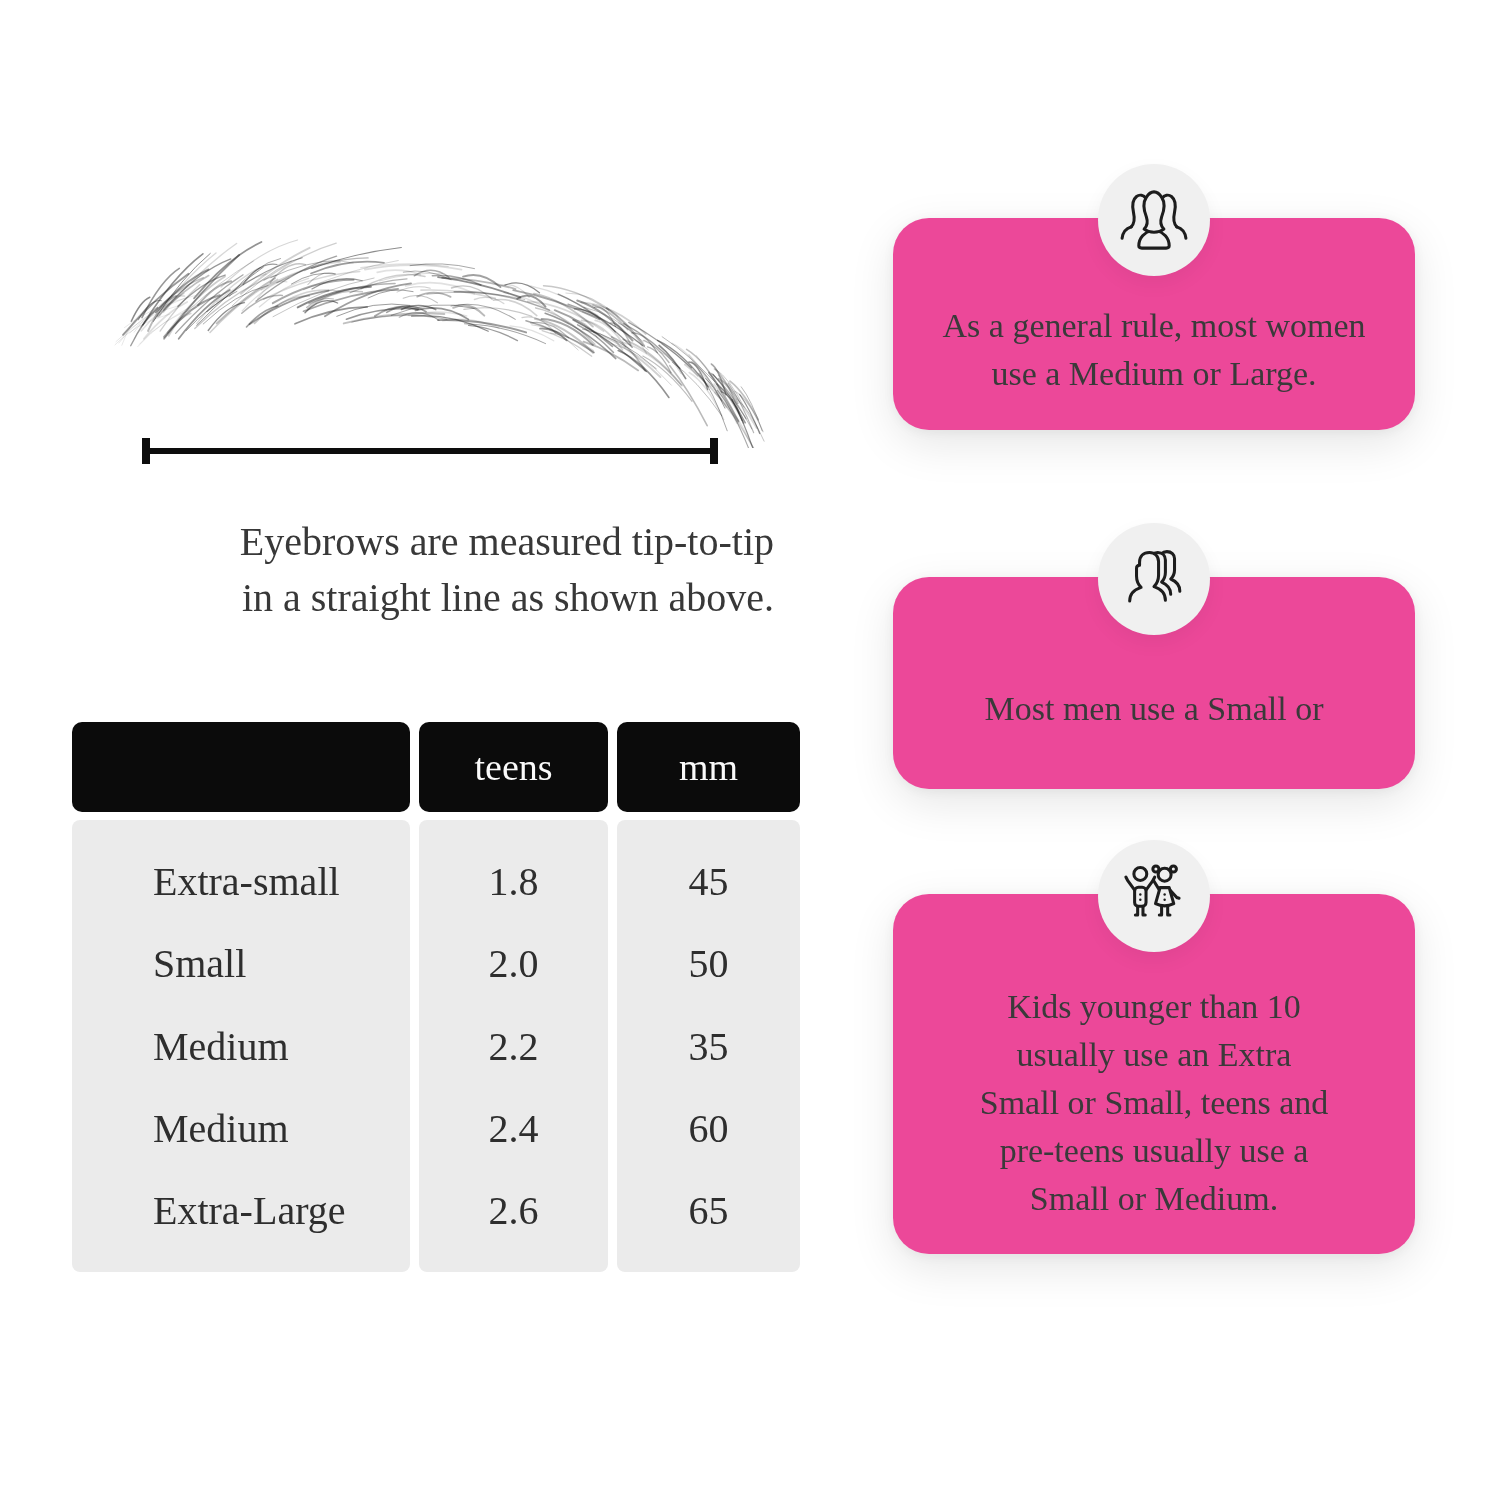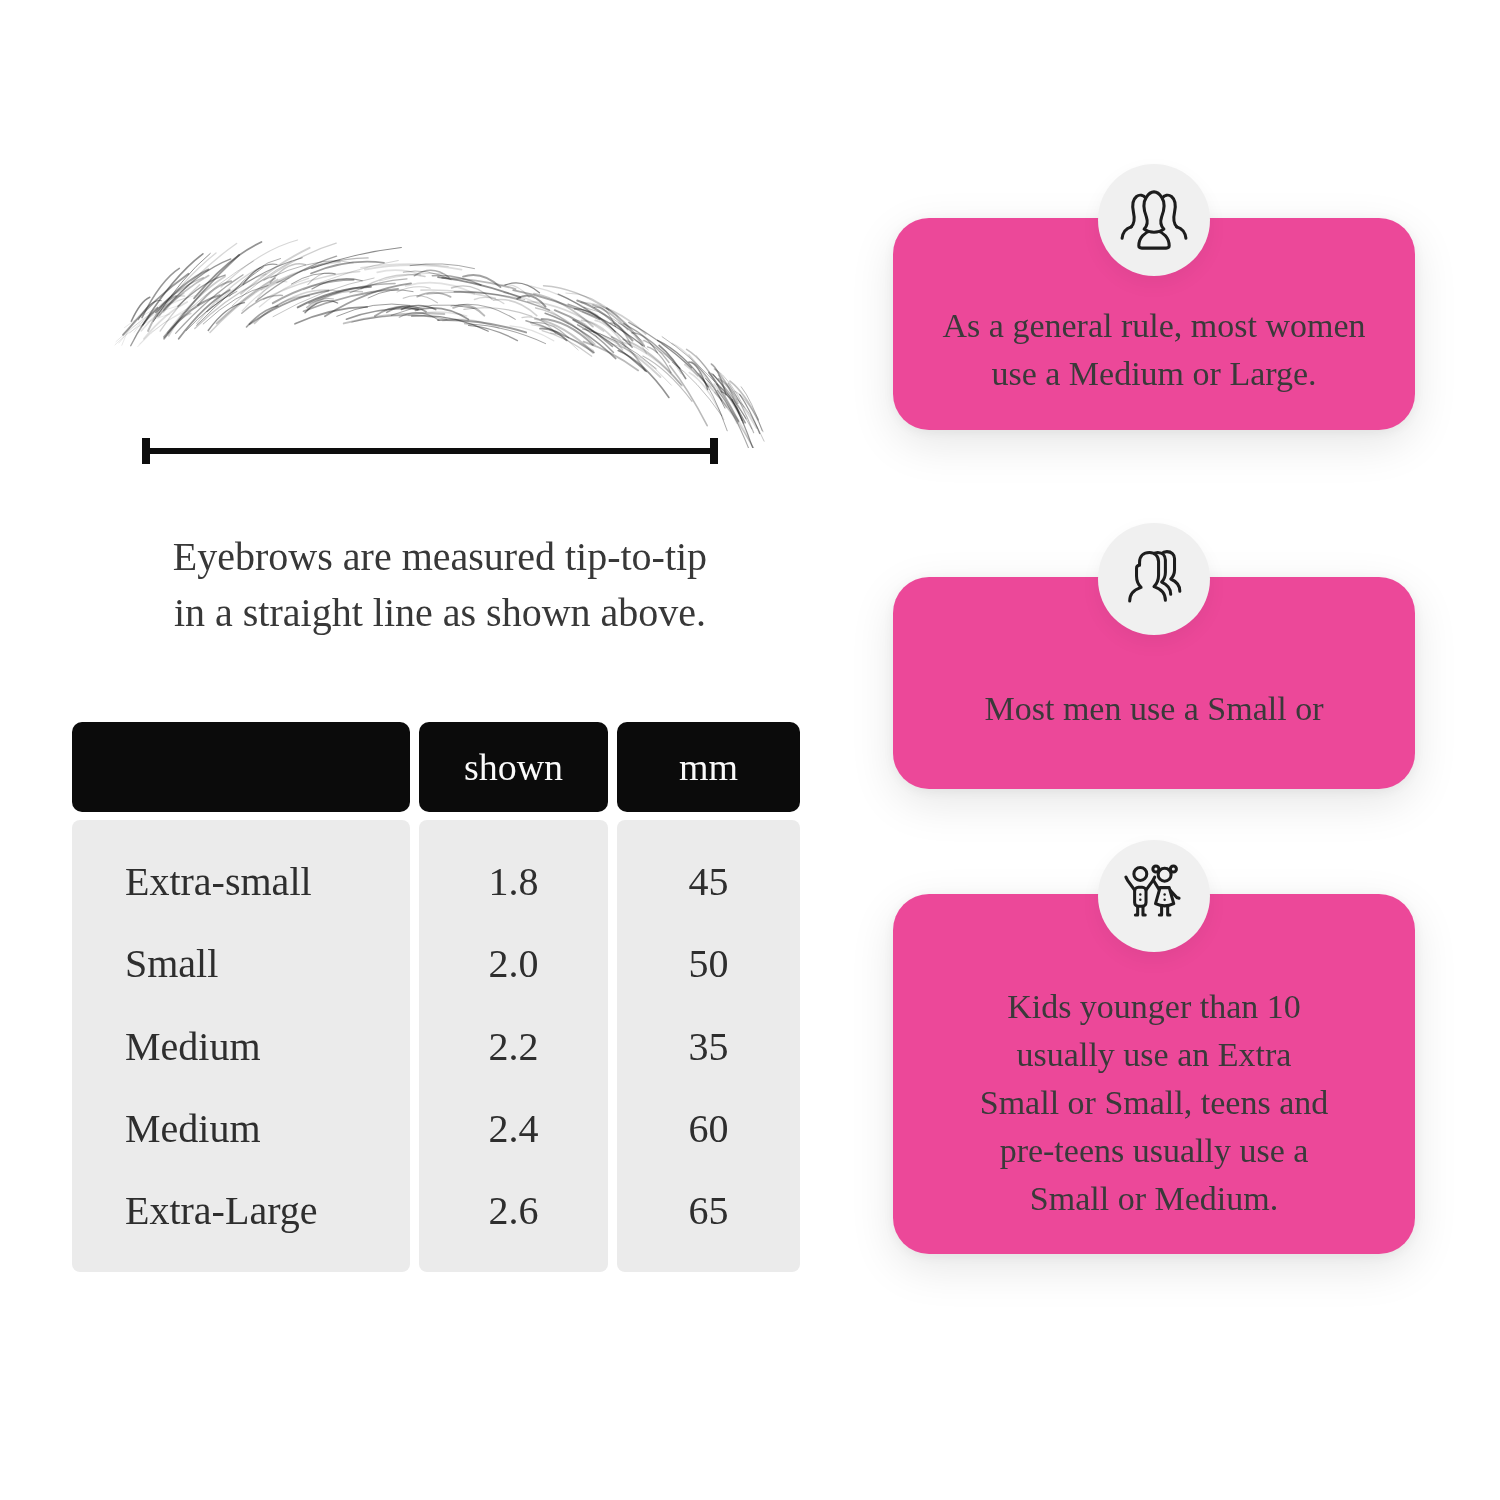--- a/index.html
+++ b/index.html
@@ -4,40 +4,40 @@
 <style>
   html,body{margin:0;padding:0;background:#ffffff;}
   .canvas{
     position:relative;width:1500px;height:1500px;background:#ffffff;overflow:hidden;
     font-family:"Liberation Serif","DejaVu Serif",serif;color:#2b2b2b;
   }
   
   #eyebrow-svg{position:absolute;left:108px;top:238px;width:660px;height:210px;}
   .measure-line{position:absolute;left:140px;top:436px;width:580px;height:30px;}
   .caption{
-    position:absolute;left:120px;top:514px;width:640px;
-    font-size:40px;line-height:56px;color:#383838;text-align:center;margin-top:15px;
+    position:absolute;left:134px;top:514px;width:640px;
+    font-size:40px;line-height:56px;color:#383838;text-align:right;
   }
   
   .size-table{position:absolute;left:72px;top:722px;width:728px;display:flex;gap:9px;}
   .tcol{display:flex;flex-direction:column;}
   .tcol.c1{width:338px;}
   .tcol.c2{width:189px;}
   .tcol.c3{width:183px;}
   .thead{
     height:90px;border-radius:10px;background:#0b0b0b;color:#fafafa;
     display:flex;align-items:center;justify-content:center;
     font-size:38px;margin-bottom:8px;flex:none;
   }
   .tbody{
     height:452px;border-radius:8px;background:#ebebeb;
     display:flex;flex-direction:column;padding:20px 0;box-sizing:border-box;
   }
   .tcell{flex:1;display:flex;align-items:center;justify-content:center;font-size:40px;color:#2e2e2e;}
-  .tcol.c1 .tcell{justify-content:flex-start;padding-left:53px;}
+  .tcol.c1 .tcell{justify-content:flex-start;padding-left:81px;}
   
   .tip-card{
     position:absolute;left:893px;width:522px;background:#ec4899;border-radius:36px;
     box-shadow:0 14px 45px rgba(0,0,0,0.10),0 2px 12px rgba(0,0,0,0.05);
     display:flex;flex-direction:column;align-items:center;justify-content:center;
     box-sizing:border-box;
   }
   .tip-card.card-1{top:218px;height:212px;padding-top:52px;}
   .tip-card.card-2{top:577px;height:212px;padding-top:52px;}
   .tip-card.card-3{top:894px;height:360px;padding-top:58px;}
@@ -297,21 +297,21 @@
       <div class="thead"></div>
       <div class="tbody">
         <div class="tcell">Extra-small</div>
         <div class="tcell">Small</div>
         <div class="tcell">Medium</div>
         <div class="tcell">Medium</div>
         <div class="tcell">Extra-Large</div>
       </div>
     </div>
     <div class="tcol c2">
-      <div class="thead">shown</div>
+      <div class="thead">teens</div>
       <div class="tbody">
         <div class="tcell">1.8</div>
         <div class="tcell">2.0</div>
         <div class="tcell">2.2</div>
         <div class="tcell">2.4</div>
         <div class="tcell">2.6</div>
       </div>
     </div>
     <div class="tcol c3">
       <div class="thead">mm</div>

